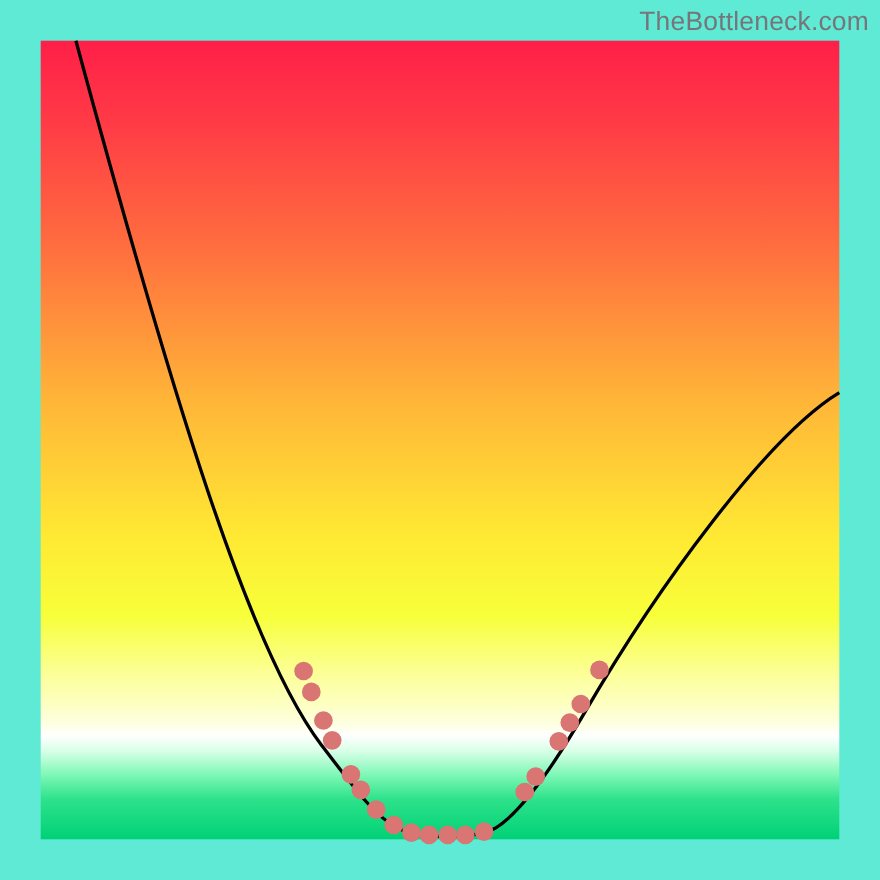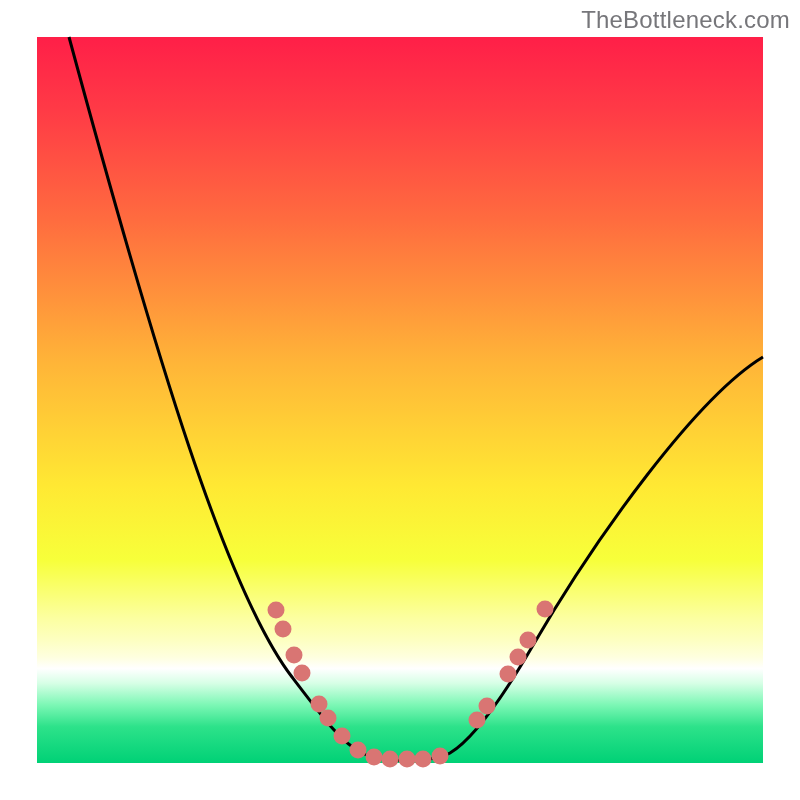--- a/index.html
+++ b/index.html
@@ -9,21 +9,21 @@
     height: 800px;
     background: #000;
     overflow: hidden;
   }
   .frame {
     position: absolute;
     left: 0;
     top: 0;
     width: 800px;
     height: 800px;
-    background: #ffffff;
+    background: #5eead4;
   }
   .plot {
     position: absolute;
     left: 37px;
     top: 37px;
     width: 726px;
     height: 726px;
     background: linear-gradient(to bottom,
       #ff1f48 0%,
       #ff3a46 10%,

